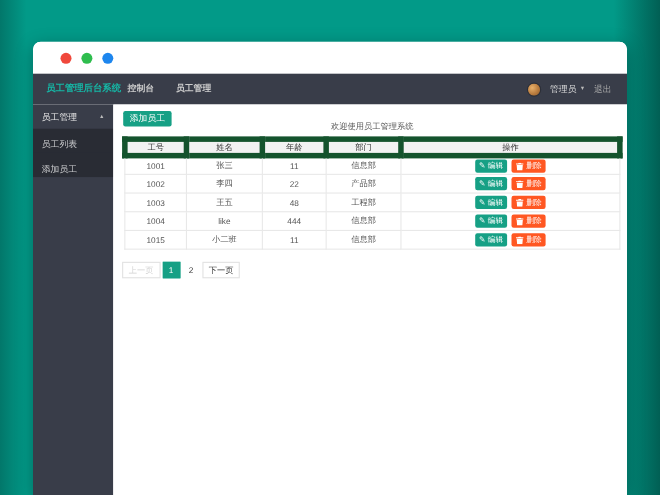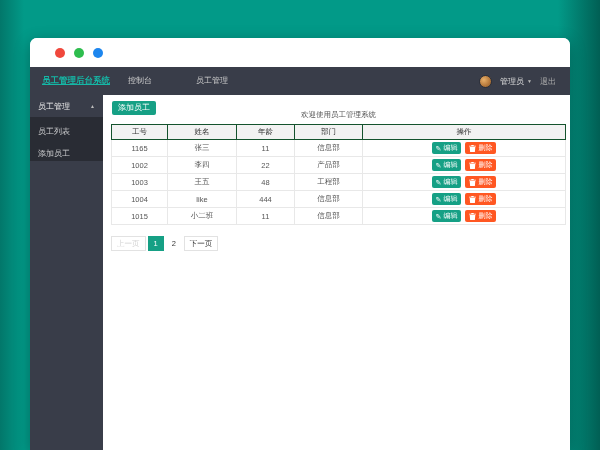--- a/index.html
+++ b/index.html
@@ -13,22 +13,22 @@
     position:absolute; left:30px; top:38px; width:540px; height:412px;
     border-radius:7px 7px 0 0; overflow:hidden; background:#fff;
     box-shadow:0 4px 16px rgba(0,0,0,.30);
   }
   
   .titlebar{ height:29px; background:#fff; display:flex; align-items:center; padding-left:25px; gap:9px; }
   .dot{ width:10px; height:10px; border-radius:50%; }
   .dot.red{ background:#f0483c; } .dot.green{ background:#2ebd4e; } .dot.blue{ background:#1d86ee; }
   
   .navbar{ height:28px; background:#393D49; display:flex; align-items:center; font-size:8px; color:#ccc; }
-  .brand{ color:#15b7a6; font-size:8.5px; font-weight:bold; padding:0 12px; width:76px; white-space:nowrap;text-decoration:underline; }
-  .nav-item{ padding:12px 7px; margin:0 15px; cursor:pointer; line-height:28px; white-space:nowrap; }
+  .brand{ color:#15b7a6; font-size:8.5px; font-weight:bold; padding:0 12px; width:76px; white-space:nowrap; }
+  .nav-item{ padding:12px 7px; margin:0 3px; cursor:pointer; line-height:28px; white-space:nowrap;font-weight:bold; }
   .nav-right{ margin-left:auto; display:flex; align-items:center; padding-right:14px; gap:8px; }
   .avatar{ width:13px; height:13px; border-radius:50%;
     background:radial-gradient(circle at 35% 35%, #e8b06a 0%, #b97c3e 55%, #8a5a2b 100%);
     border:1px solid #2c2f38; }
   .user-name{ display:flex; align-items:center; gap:3px; color:#ddd; cursor:pointer; white-space:nowrap; }
   .caret{ font-size:5px; color:#bbb; }
   .logout{ color:#aaa; cursor:pointer; white-space:nowrap; }
   
   .win-body{ display:flex; height:355px; }
   .sidebar{ width:73px; background:#393D49; flex-shrink:0; }
@@ -36,21 +36,21 @@
     justify-content:space-between; align-items:center; cursor:pointer; }
   .side-child{ height:22px; line-height:22px; background:rgba(0,0,0,.28);
     color:rgba(255,255,255,.75); font-size:8px; padding:4px 8px; cursor:pointer; white-space:nowrap; }
   .group-caret{ font-size:5px; color:#bbb; }
   
   .main{ flex:1; background:#fff; padding:6px 7px 0 7px; position:relative; }
   .add-btn{ position:absolute; left:9px; top:6px; background:#16a085; color:#fff; font-size:8px;
     height:14px; line-height:14px; padding:0 6px; border:none; border-radius:2px; cursor:pointer; white-space:nowrap; }
   .tbl-caption{ text-align:center; font-size:7.5px; color:#555; padding:9px 0 4px 0; width:455px; margin-left:1px; }
   table{ width:455px; margin-left:1px; border-collapse:collapse; font-size:7.5px; color:#555; table-layout:fixed; }
-  th{ background:#f2f2f2; border:1px solid #14532d; height:15px; font-weight:normal; color:#333; text-align:center; }
+  th{ background:#f2f2f2; border:5px solid #14532d; height:15px; font-weight:normal; color:#333; text-align:center; }
   td{ border:1px solid #e8e8e8; height:17px; text-align:center; background:#fff; }
   .c-id{width:56px;} .c-name{width:69px;} .c-age{width:58px;} .c-dept{width:68px;}
   .row-btn{ display:inline-flex; align-items:center; gap:2px; height:12px; padding:0 4px; border:none;
     border-radius:2px; color:#fff; font-size:7px; cursor:pointer; vertical-align:middle; white-space:nowrap; }
   .row-btn.edit{ background:#16a085; }
   .row-btn.del{ background:#FF5722; margin-left:4px; }
   .mini-ic{ font-size:7px; line-height:1; }
   
   .paging{ margin-top:11px; margin-left:1px; display:flex; align-items:stretch; }
   .pg{ height:15px; line-height:13px; font-size:7.5px; padding:0 5px; background:#fff;
@@ -112,21 +112,21 @@
           <tr>
             <th>工号</th>
             <th>姓名</th>
             <th>年龄</th>
             <th>部门</th>
             <th>操作</th>
           </tr>
         </thead>
         <tbody>
           <tr>
-            <td>1165</td>
+            <td>1001</td>
             <td>张三</td>
             <td>11</td>
             <td>信息部</td>
             <td>
               <button class="row-btn edit">
                   <span class="mini-ic">✎</span>
                   <span>编辑</span>
                 </button><button class="row-btn del">
                   <svg class="mini-ic" width="7" height="7" viewBox="0 0 10 10">
                     <path fill="#fff" d="M3.5 0h3l.5 1H10v1.2H0V1h3zM1 3h8l-.6 7H1.6z"></path>

